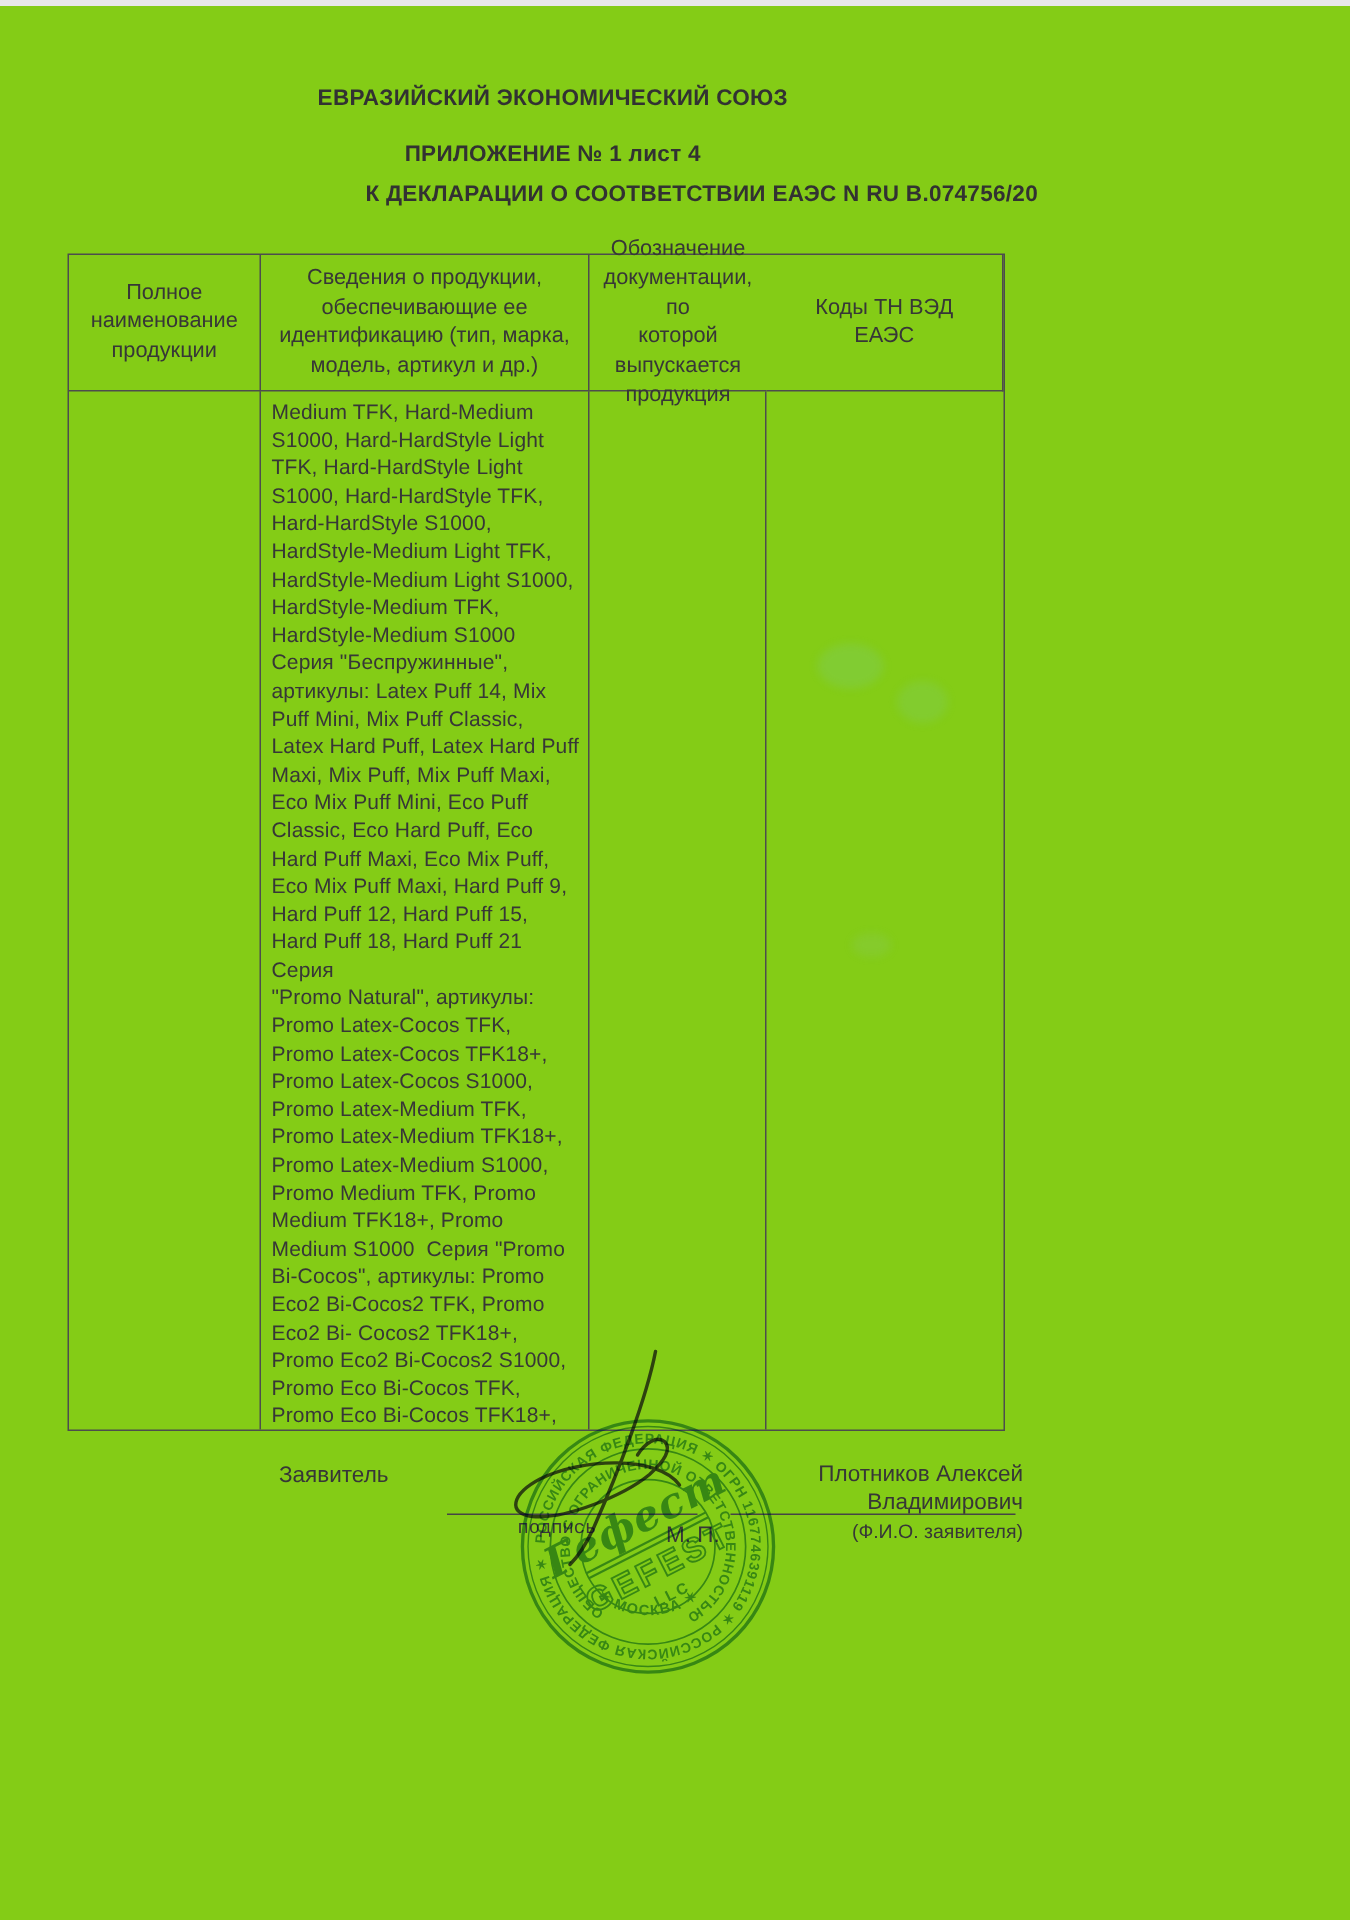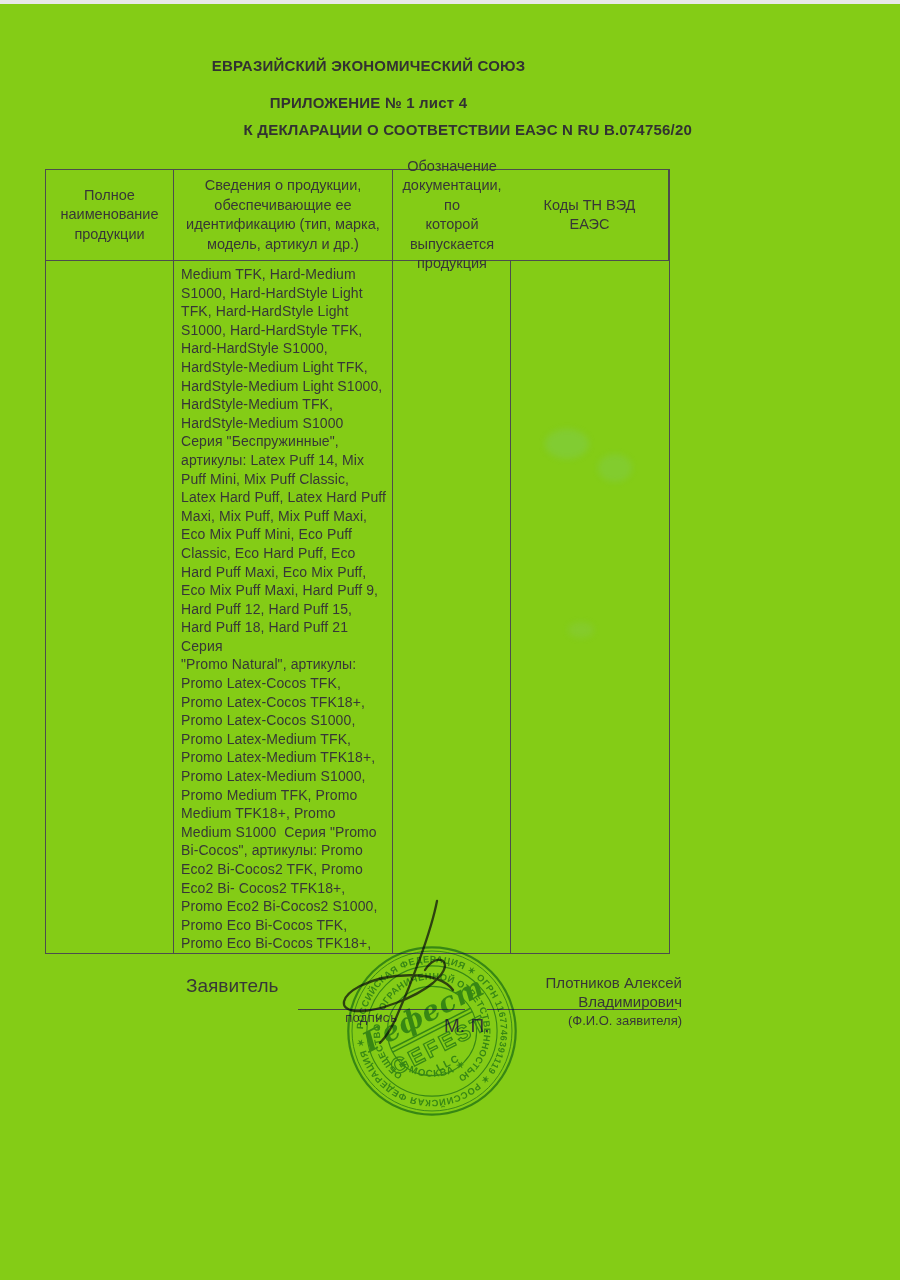--- a/index.html
+++ b/index.html
@@ -29,21 +29,21 @@
     border-bottom:1px solid #4d4d4d;
     display:flex;align-items:center;justify-content:center;
     text-align:center;white-space:pre-line;
     font-size:14.5px;line-height:19.5px;color:#373737;
   }
   .td-details{
     font-size:14px;line-height:18.6px;letter-spacing:.1px;
     white-space:pre;padding:4px 0 0 7px;color:#373737;
   }
 
-  .sig-label{position:absolute;font-size:19px;color:#373737;}
+  .sig-label{position:absolute;font-size:15px;color:#373737;}
   .lbl-applicant{left:186px;top:971px;}
   .lbl-podpis{left:345px;top:1008px;font-size:12.5px;font-family:Liberation Mono, monospace;}
   .lbl-mp{left:444px;top:1011px;}
   .sig-line{position:absolute;height:0;border-top:1.5px solid #454545;}
   .line-left{left:298px;top:1005px;width:167px;}
   .line-right{left:487px;top:1005px;width:190px;}
   .applicant-name{
     position:absolute;left:482px;top:970px;width:200px;text-align:right;
     font-size:15px;line-height:18.5px;white-space:pre-line;color:#373737;
   }

